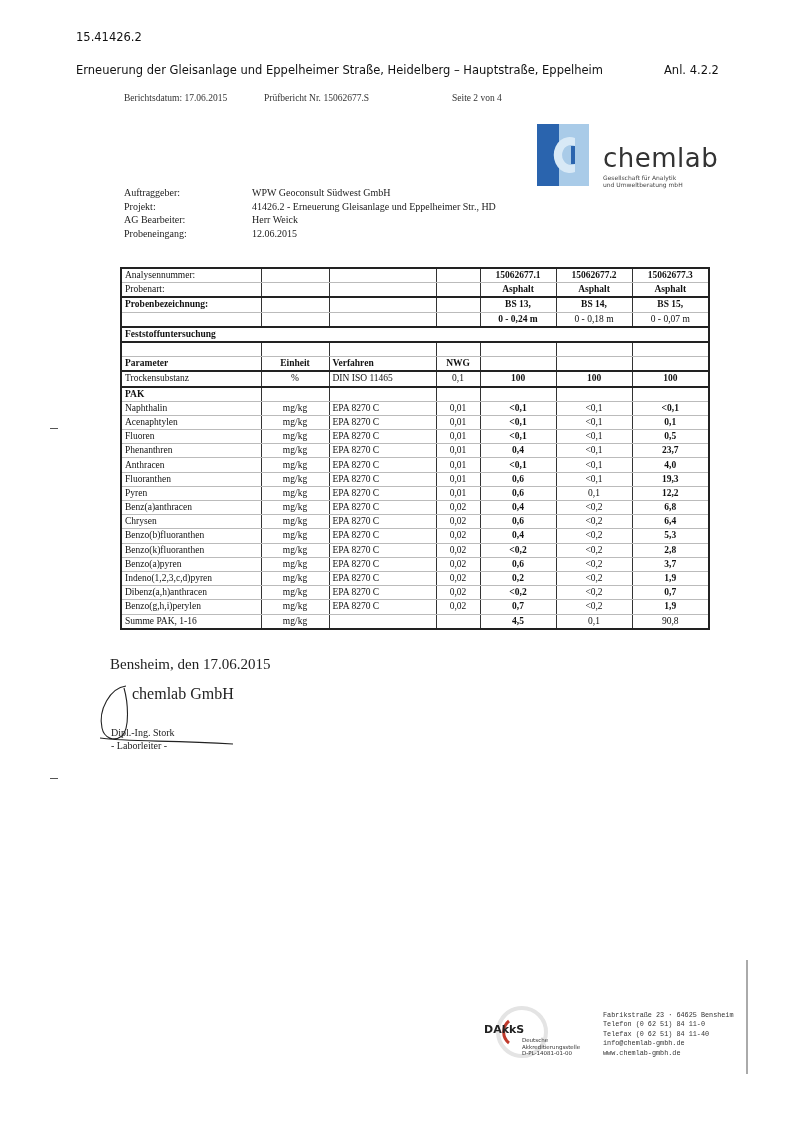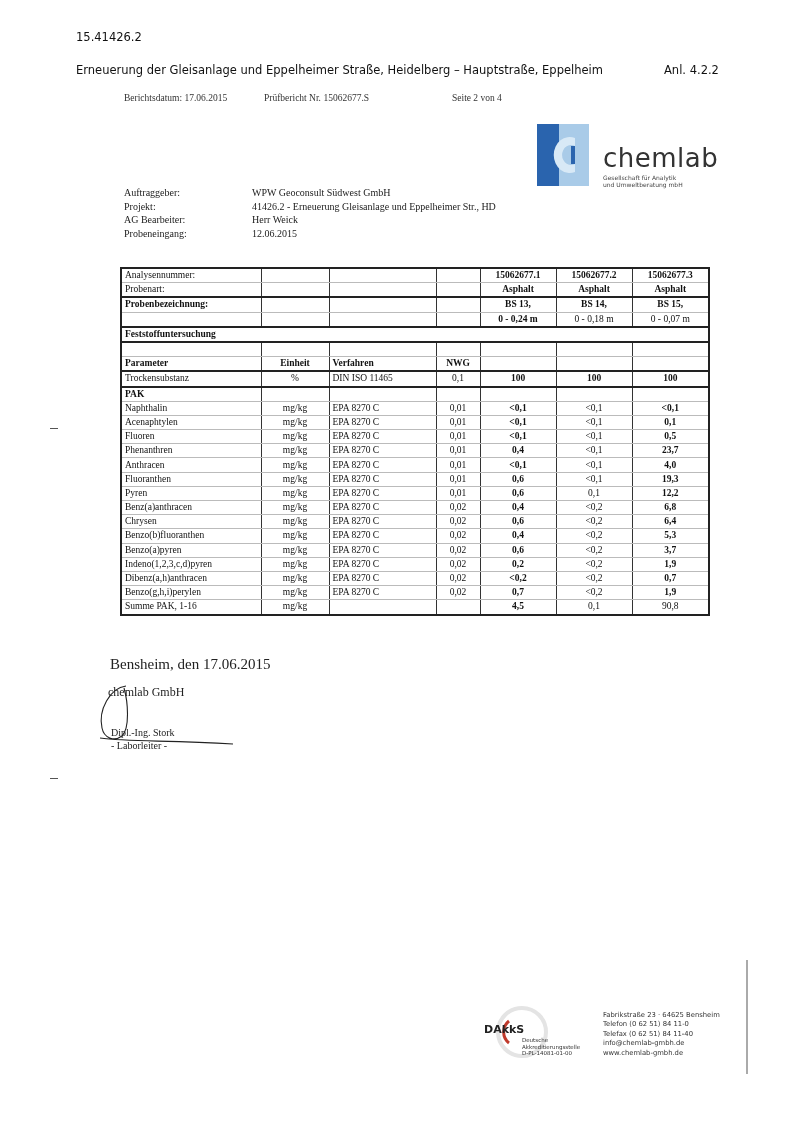--- a/index.html
+++ b/index.html
@@ -28,28 +28,28 @@
   table.res td { border-left:1.5px solid #333; border-right:1.5px solid #333; padding:0 3px;
                  height:13.2px; line-height:13px; white-space:nowrap; overflow:hidden;
                  border-bottom:1px solid #bbb; }
   table.res td.c { text-align:center; }
   table.res td.b { font-weight:bold; }
   table.res tr.thick td { border-bottom:2px solid #222;margin-top:8px; }
   table.res tr.section td { border-left:none; border-right:none; }
   table.res tr.section td:first-child { border-left:1.5px solid #333; }
 
   .closing { left:110px; top:656px; font-size:15px; color:#222; }
-  .sig-company { left:108px; top:685px; font-size:12px; color:#222; }
+  .sig-company { left:132px; top:685px; font-size:16px; color:#222; }
   .sig-name { left:111px; top:727px; font-size:10px; color:#222; }
   .sig-role { left:111px; top:740px; font-size:10px; color:#222; }
   .sig-svg { left:88px; top:680px; }
 
   .margin-mark { width:8px; height:1px; background:#555; }
 
-  .footer-addr { left:603px; top:1011px; font-size:6.8px; line-height:9.4px; color:#333; }
+  .footer-addr { left:603px; top:1011px; font-size:6.8px; line-height:9.4px; color:#333;font-family:Liberation Mono, monospace; }
   .dakks-text { left:484px; top:1023px; font-size:11px; font-weight:bold; color:#222; }
   .dakks-sub { left:522px; top:1037px; font-size:5.5px; line-height:6.5px; color:#333; }
   .right-rule { left:746px; top:960px; width:2px; height:114px; background:#aaa; }
 </style>
 </head>
 <body>
 
 <div class="abs sans doc-id">15.41426.2</div>
 <div class="abs sans doc-title">Erneuerung der Gleisanlage und Eppelheimer Straße, Heidelberg – Hauptstraße, Eppelheim</div>
 <div class="abs sans doc-anl">Anl. 4.2.2</div>
@@ -267,20 +267,29 @@
       <tr>
         <td>Benzo(b)fluoranthen</td>
         <td class="c">mg/kg</td>
         <td>EPA 8270 C</td>
         <td class="c">0,02</td>
         <td class="c b">0,4</td>
         <td class="c">&lt;0,2</td>
         <td class="c b">5,3</td>
       </tr>
       <tr>
+        <td>Benzo(k)fluoranthen</td>
+        <td class="c">mg/kg</td>
+        <td>EPA 8270 C</td>
+        <td class="c">0,02</td>
+        <td class="c b">&lt;0,2</td>
+        <td class="c">&lt;0,2</td>
+        <td class="c b">2,8</td>
+      </tr>
+      <tr>
         <td>Benzo(a)pyren</td>
         <td class="c">mg/kg</td>
         <td>EPA 8270 C</td>
         <td class="c">0,02</td>
         <td class="c b">0,6</td>
         <td class="c">&lt;0,2</td>
         <td class="c b">3,7</td>
       </tr>
       <tr>
         <td>Indeno(1,2,3,c,d)pyren</td>

